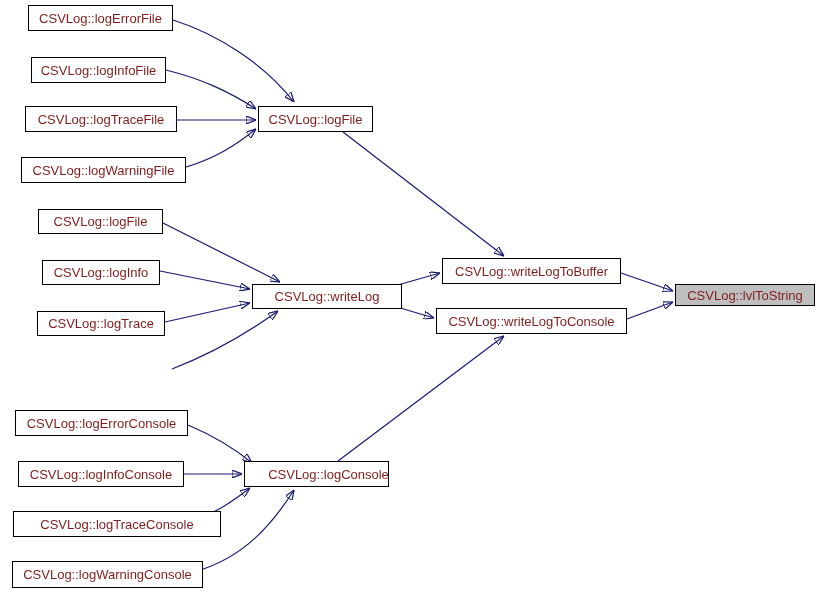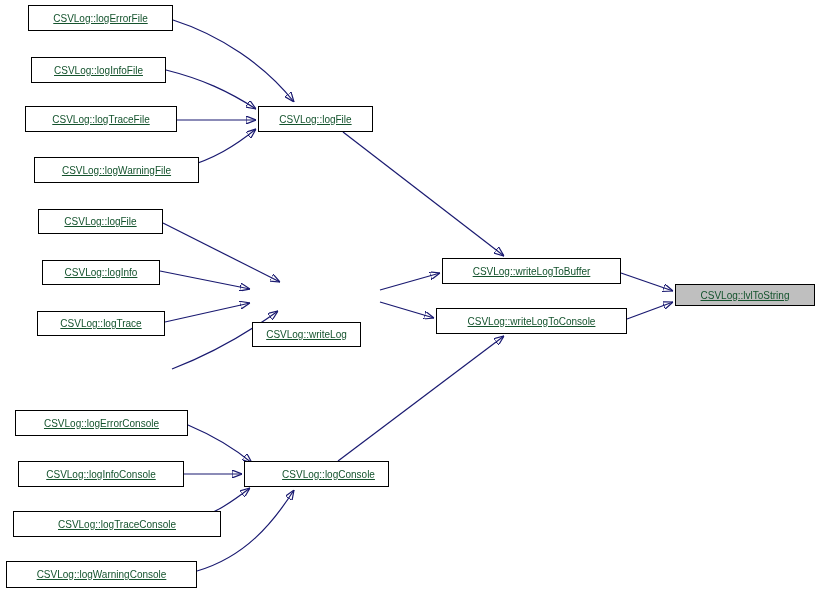--- a/index.html
+++ b/index.html
@@ -19,49 +19,48 @@
   svg.edges path {
     stroke: #191970;
     stroke-width: 1.2;
     fill: none;
   }
   .node {
     position: absolute;
     box-sizing: border-box;
     border: 1px solid #000000;
     background: #ffffff;
-    color: #14532d;
-    font-size: 10px;
+    color: #7f1d1d;
+    font-size: 13px;
     display: flex;
     align-items: center;
     justify-content: center;
     white-space: nowrap;
     cursor: pointer;
-    text-decoration: underline;
   }
   .node.highlight {
     background: #bfbfbf;
     border-width: 1.5px;
     cursor: default;
   }
   
   .p-logErrorFile      { left:28px;  top:5px;   width:145px; height:26px; }
   .p-logInfoFile       { left:31px;  top:57px;  width:135px; height:26px; }
   .p-logTraceFile      { left:25px;  top:106px; width:152px; height:26px; }
-  .p-logWarningFile    { left:34px;  top:157px; width:165px; height:26px;text-align:center; }
+  .p-logWarningFile    { left:21px;  top:157px; width:165px; height:26px;text-align:center; }
   .p-logFile           { left:258px; top:106px; width:115px; height:26px; }
   .p-logError          { left:38px;  top:209px; width:125px; height:25px; }
   .p-logInfo           { left:42px;  top:260px; width:118px; height:25px; }
   .p-logTrace          { left:37px;  top:311px; width:128px; height:25px; }
   .p-logWarning        { left:29px;  top:362px; width:143px; height:24px; }
-  .p-writeLog          { left:252px; top:284px; width:109px; height:25px;margin-top:38px; }
+  .p-writeLog          { left:252px; top:284px; width:150px; height:25px; }
   .p-logErrorConsole   { left:15px;  top:410px; width:173px; height:26px;text-align:center; }
   .p-logInfoConsole    { left:18px;  top:461px; width:166px; height:26px; }
   .p-logTraceConsole   { left:13px;  top:511px; width:208px; height:26px; }
-  .p-logWarningConsole { left:6px;   top:561px; width:191px; height:27px; }
+  .p-logWarningConsole { left:12px;   top:561px; width:191px; height:27px; }
   .p-writeLogToBuffer  { left:442px; top:258px; width:179px; height:26px; }
   .p-writeLogToConsole { left:436px; top:308px; width:191px; height:26px; }
   .p-logConsole        { left:244px; top:461px; width:145px; height:26px;padding-left:24px; }
   .p-lvlToString       { left:675px; top:284px; width:140px; height:22px; }
 </style>
 </head>
 <body>
 
 <div class="canvas">
 

